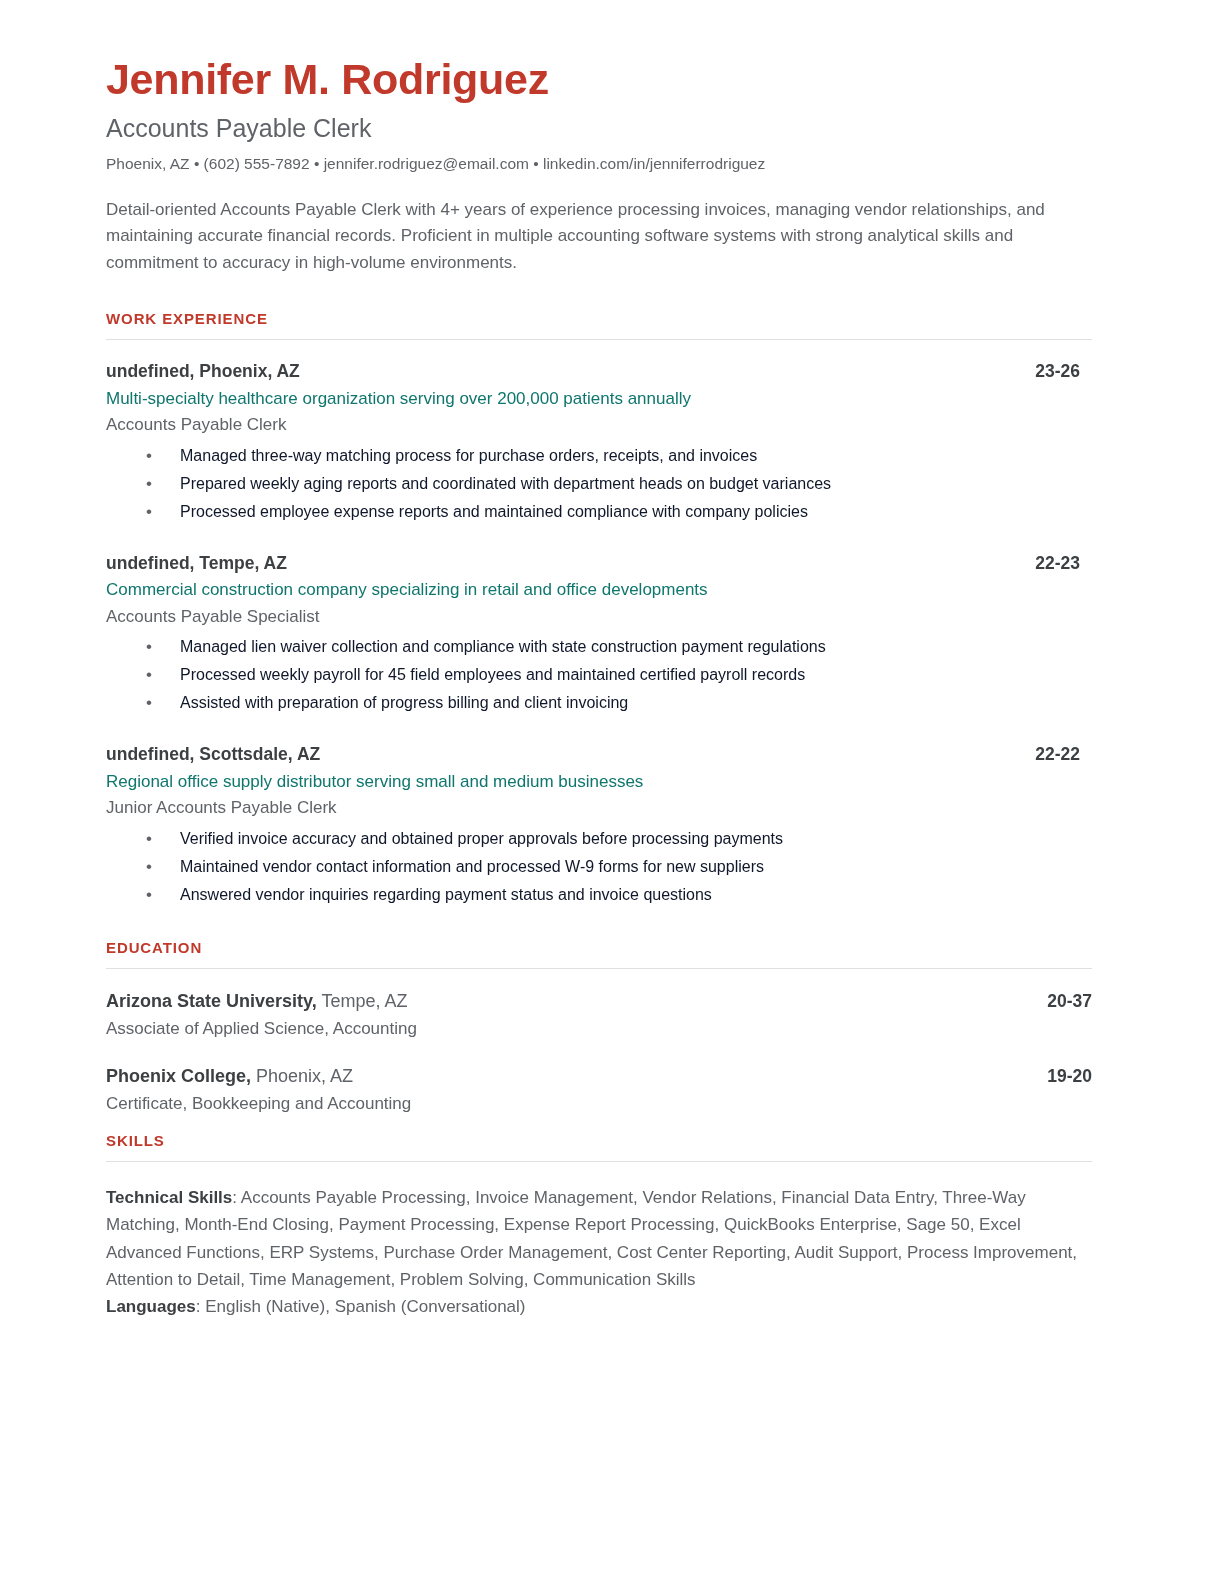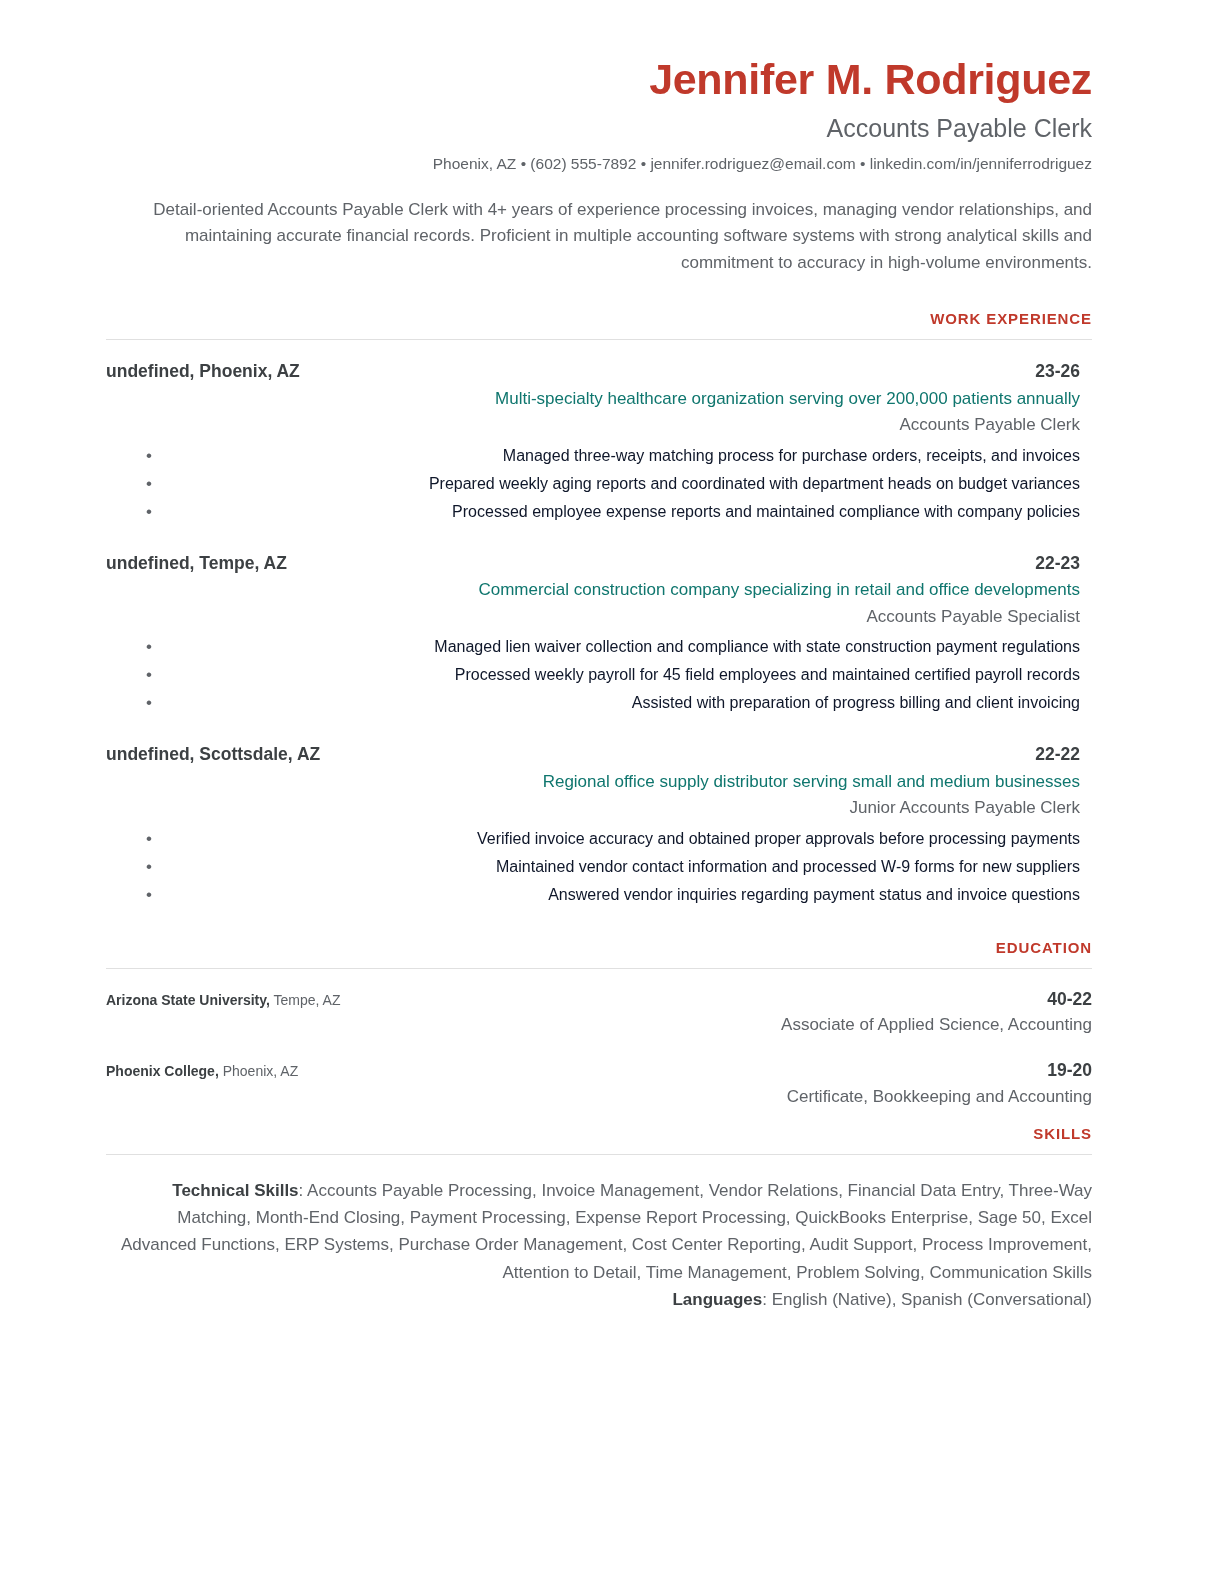--- a/index.html
+++ b/index.html
@@ -13,21 +13,20 @@
     font-family: "Liberation Sans", sans-serif;
     color: #3c4043;
     -webkit-font-smoothing: antialiased;
   }
   .page {
     width: 1212px;
     min-height: 1584px;
     box-sizing: border-box;
     padding: 56px 120px 60px 106px;
     position: relative;
-    text-align: right;
   }
   .name {
     font-size: 43px;
     font-weight: bold;
     color: #c0392b;
     letter-spacing: -0.3px;
     line-height: 1.1;
     margin: 0 0 10px 0;
   }
   .job-title {
@@ -115,21 +114,21 @@
     left: 40px;
     top: -1px;
     font-size: 17px;
     color: #5f6368;
   }
   .edu-entry {
     margin: 0 0 22px 0;
   }
   .edu-entry:last-child { margin-bottom: 16px; }
   .edu-school {
-    font-size: 14px;
+    font-size: 18px;
     color: #5f6368;
     line-height: 1.4;
   }
   .edu-school b {
     color: #3c4043;
     font-weight: bold;
   }
   .edu-degree {
     font-size: 17px;
     color: #5f6368;
@@ -214,21 +213,21 @@
     </div>
   </div>
 
   <div class="section-edu">
     <div class="section-heading">EDUCATION</div>
     <hr class="rule">
 
     <div class="edu-entry">
       <div class="entry-head">
         <div class="edu-school"><b>Arizona State University,</b><span> Tempe, AZ</span></div>
-        <div class="edu-dates">40-22</div>
+        <div class="edu-dates">20-37</div>
       </div>
       <div class="edu-degree">Associate of Applied Science, Accounting</div>
     </div>
 
     <div class="edu-entry">
       <div class="entry-head">
         <div class="edu-school"><b>Phoenix College,</b><span> Phoenix, AZ</span></div>
         <div class="edu-dates">19-20</div>
       </div>
       <div class="edu-degree">Certificate, Bookkeeping and Accounting</div>

